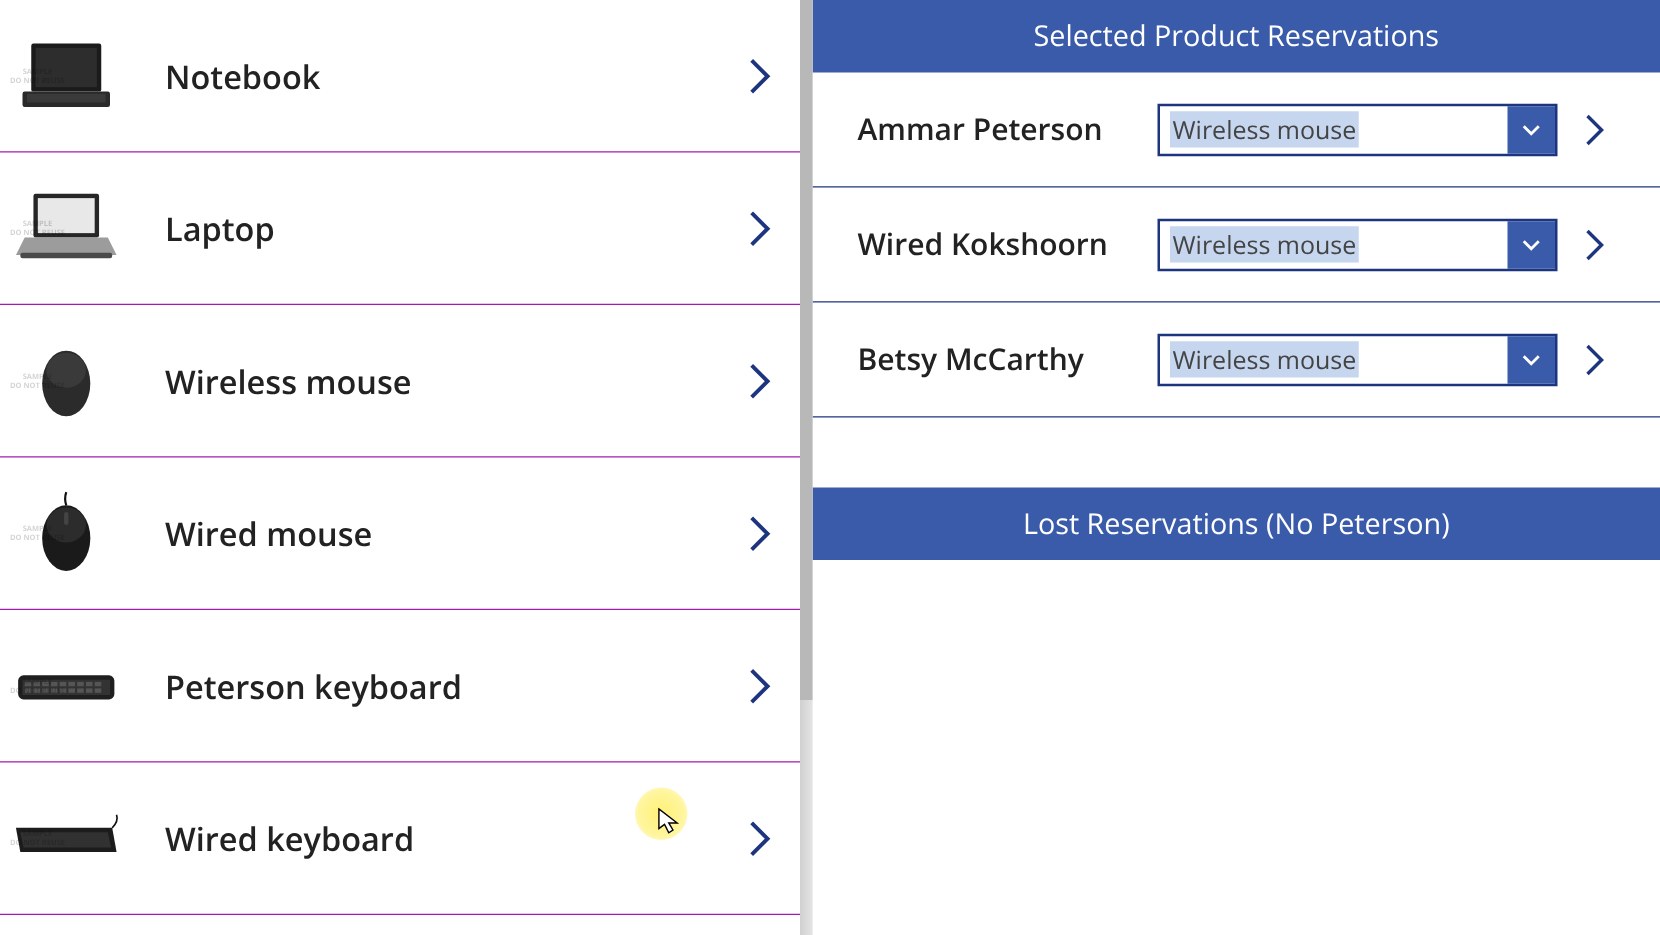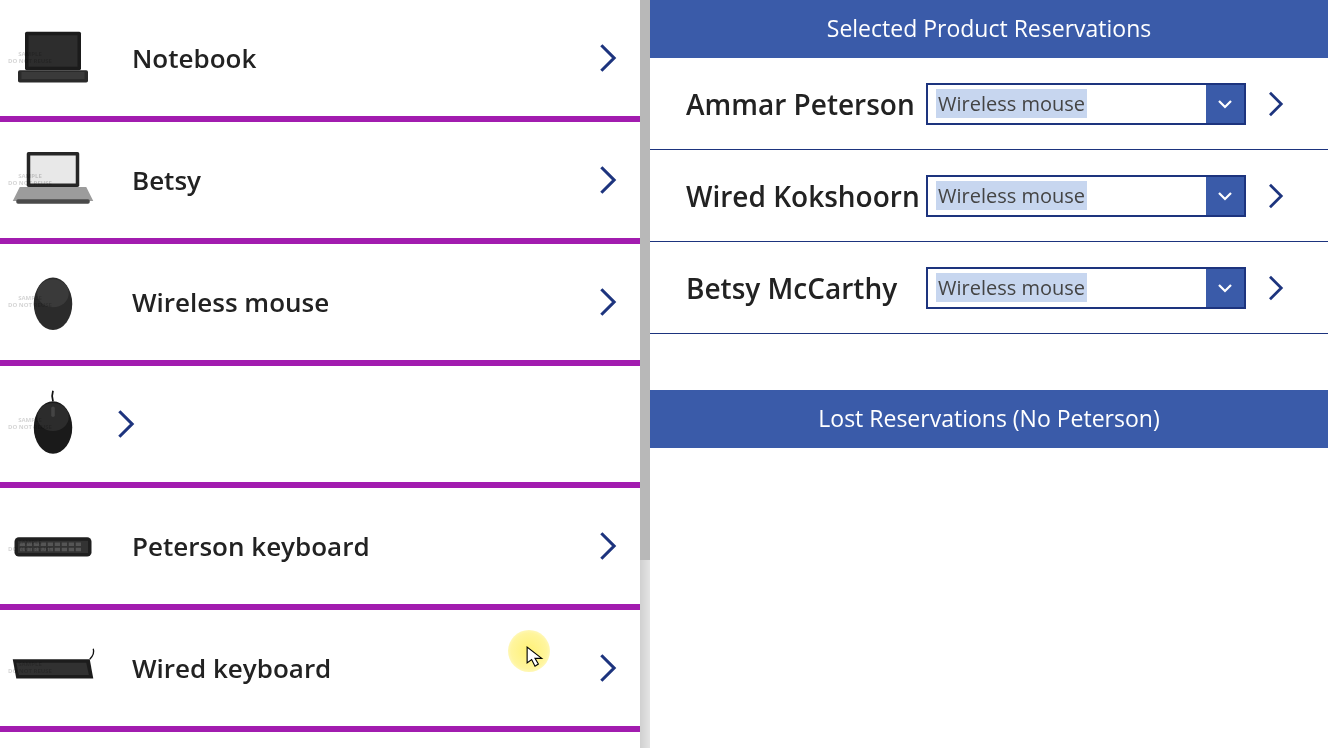--- a/index.html
+++ b/index.html
@@ -12,21 +12,21 @@
     height: 100%;
     background: #ffffff;
     overflow-y: auto;
     position: relative;
   }
   .product-row {
     display: flex;
     align-items: center;
     height: 122px;
     padding: 0 16px 0 8px;
-    border-bottom: 6px solid #a21caf;
+    border-bottom: 1px solid #a21caf;
     cursor: pointer;
   }
   .product-row:first-child { border-top: none; }
   .product-thumb {
     width: 100px;
     height: 80px;
     flex-shrink: 0;
     display: flex;
     align-items: center;
     position: relative;
@@ -90,21 +90,21 @@
   }
   .res-row {
     display: flex;
     align-items: center;
     height: 92px;
     padding: 0 20px 0 36px;
     border-bottom: 1px solid #1d347e;
   }
   .res-name {
     flex: 0 0 240px;
-    font-size: 28px;
+    font-size: 24px;
     font-weight: 600;
     color: #222;
   }
   .res-select {
     flex: 1;
     height: 42px;
     border: 2px solid #1d347e;
     display: flex;
     align-items: center;
     background: #fff;
@@ -187,21 +187,21 @@
     <div class="product-row">
       <div class="product-thumb">
         <svg class="thumb-svg" viewBox="0 0 100 80">
           <rect x="20" y="8" width="60" height="40" rx="2" fill="#262626"></rect>
           <rect x="24" y="12" width="52" height="32" fill="#e8e8e8"></rect>
           <polygon points="12,48 88,48 96,64 4,64" fill="#9c9c9c"></polygon>
           <rect x="8" y="62" width="84" height="5" rx="2" fill="#4a4a4a"></rect>
         </svg>
         <div class="wm">SAMPLE<br>DO NOT REUSE</div>
       </div>
-      <div class="product-label">Betsy</div>
+      <div class="product-label">Laptop</div>
       <div class="chev">
         <svg viewBox="0 0 24 24" fill="none" stroke="#1d347e" stroke-width="2.2">
             <polyline points="8,3 17,12 8,21"></polyline>
           </svg>
       </div>
     </div>
 
     <div class="product-row">
       <div class="product-thumb">
         <svg class="thumb-svg" viewBox="0 0 100 80">
@@ -221,20 +221,21 @@
     <div class="product-row">
       <div class="product-thumb">
         <svg class="thumb-svg" viewBox="0 0 100 80">
           <path d="M50 2 Q48 8 50 14" stroke="#111" stroke-width="2" fill="none"></path>
           <ellipse cx="50" cy="44" rx="22" ry="30" fill="#1a1a1a"></ellipse>
           <ellipse cx="50" cy="32" rx="18" ry="16" fill="#2c2c2c"></ellipse>
           <rect x="48" y="20" width="4" height="12" rx="2" fill="#444"></rect>
         </svg>
         <div class="wm">SAMPLE<br>DO NOT REUSE</div>
       </div>
+      <div class="product-label">Wired mouse</div>
       <div class="chev">
         <svg viewBox="0 0 24 24" fill="none" stroke="#1d347e" stroke-width="2.2">
             <polyline points="8,3 17,12 8,21"></polyline>
           </svg>
       </div>
     </div>
 
     <div class="product-row">
       <div class="product-thumb">
         <svg class="thumb-svg" viewBox="0 0 100 80">

